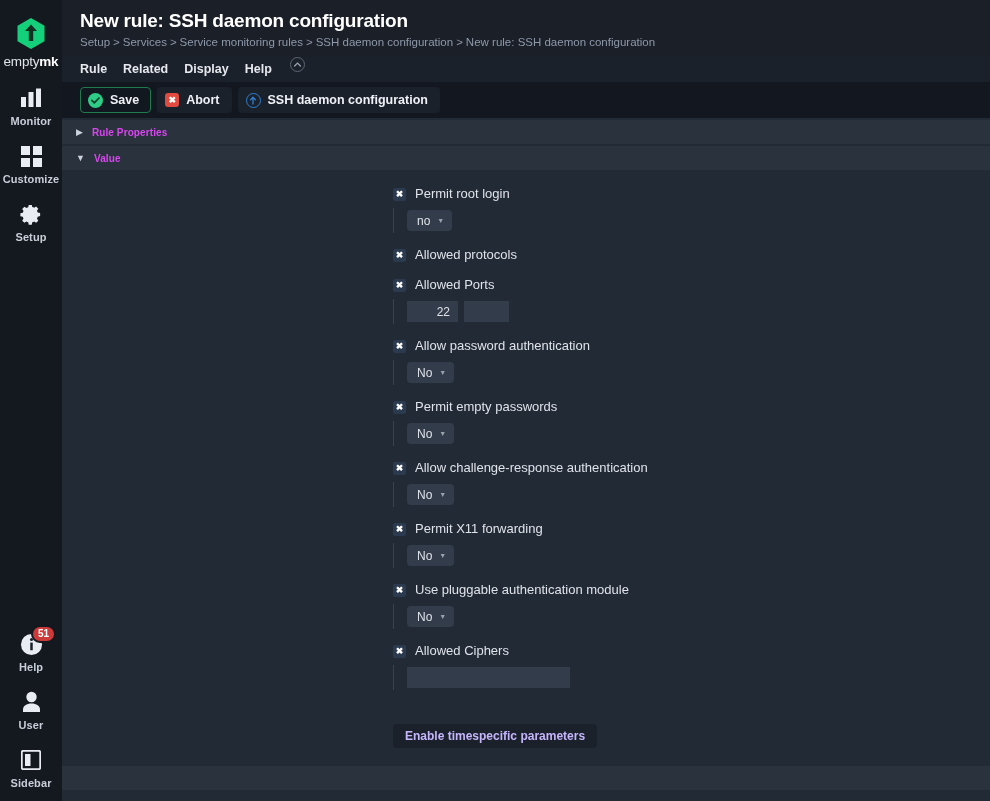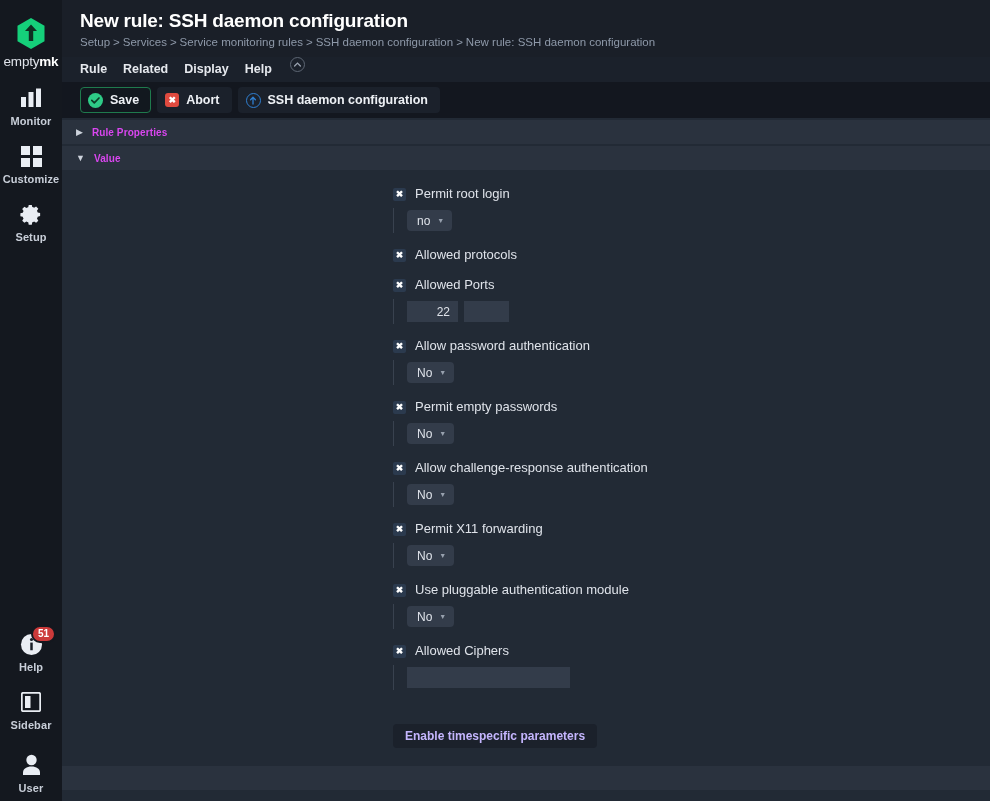--- a/index.html
+++ b/index.html
@@ -181,38 +181,38 @@
         <svg width="23" height="23" viewBox="0 0 24 24">
           <circle cx="12" cy="12" r="11" fill="#e9edf3"></circle>
           <rect x="10.7" y="10" width="2.6" height="8" fill="#1a1f28"></rect>
           <circle cx="12" cy="6.8" r="1.6" fill="#1a1f28"></circle>
         </svg>
       </span>
       <span class="badge">51</span>
       <span class="nav-label">Help</span>
     </div>
 
+    <div class="nav-item">
+      <span class="icon-box">
+        <svg width="21" height="22" viewBox="0 0 21 22" fill="#e9edf3">
+          <circle cx="10.5" cy="6" r="5.2"></circle>
+          <path d="M10.5 12.6c-5 0-8.5 2.6-8.5 5.9V21h17v-2.5c0-3.3-3.5-5.9-8.5-5.9z"></path>
+        </svg>
+      </span>
+      <span class="nav-label">User</span>
+    </div>
+
     <div class="nav-item" style="padding-bottom:12px;">
       <span class="icon-box">
         <svg width="20" height="20" viewBox="0 0 20 20">
           <rect x="0.8" y="0.8" width="18.4" height="18.4" rx="1.5" fill="none" stroke="#e9edf3" stroke-width="1.8"></rect>
           <rect x="4" y="4" width="5.5" height="12" fill="#e9edf3"></rect>
         </svg>
       </span>
       <span class="nav-label">Sidebar</span>
-    </div>
-
-    <div class="nav-item">
-      <span class="icon-box">
-        <svg width="21" height="22" viewBox="0 0 21 22" fill="#e9edf3">
-          <circle cx="10.5" cy="6" r="5.2"></circle>
-          <path d="M10.5 12.6c-5 0-8.5 2.6-8.5 5.9V21h17v-2.5c0-3.3-3.5-5.9-8.5-5.9z"></path>
-        </svg>
-      </span>
-      <span class="nav-label">User</span>
     </div>
   </div>
 
   <div class="main">
 
     <div class="header">
       <div class="page-title">New rule: SSH daemon configuration</div>
       <div class="breadcrumb">
         <span>Setup</span><span class="sep">&gt;</span><span>Services</span><span class="sep">&gt;</span><span>Service monitoring rules</span><span class="sep">&gt;</span><span>SSH daemon configuration</span><span class="sep">&gt;</span><span>New rule: SSH daemon configuration</span>
       </div>

